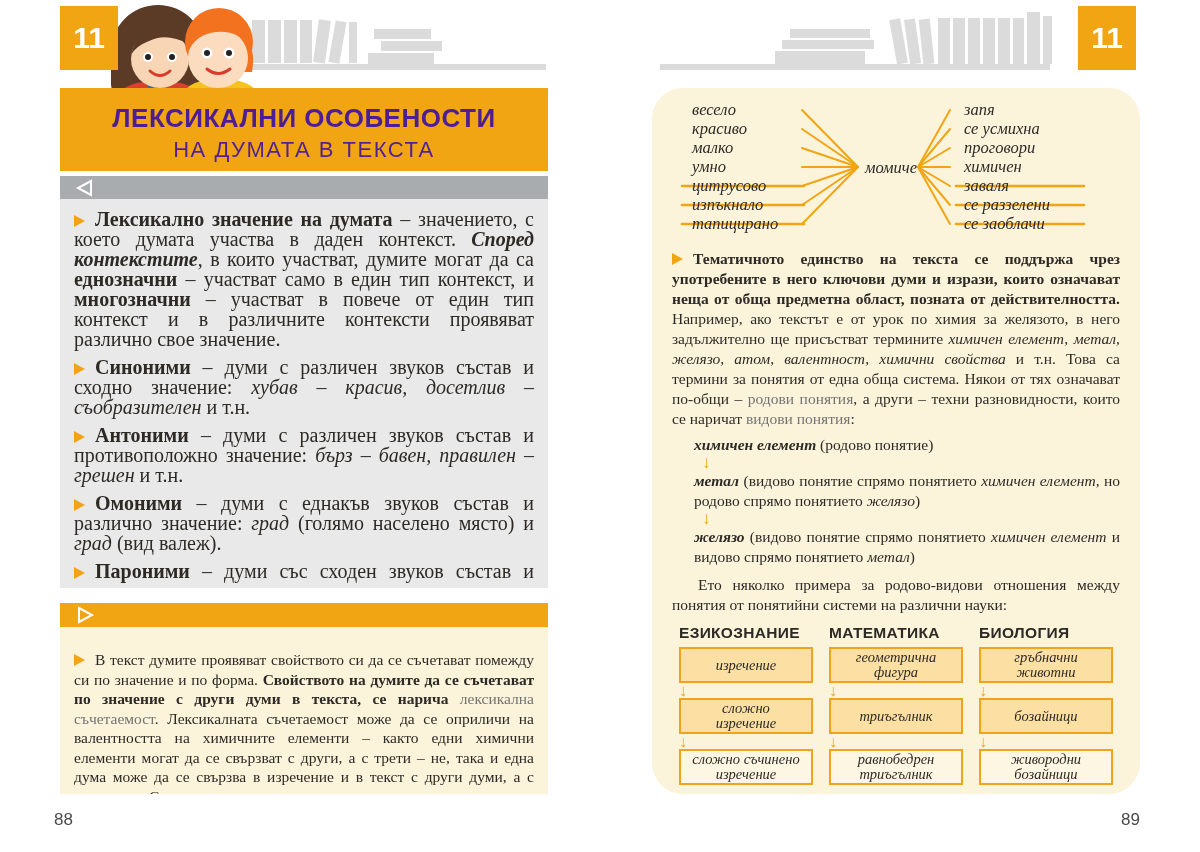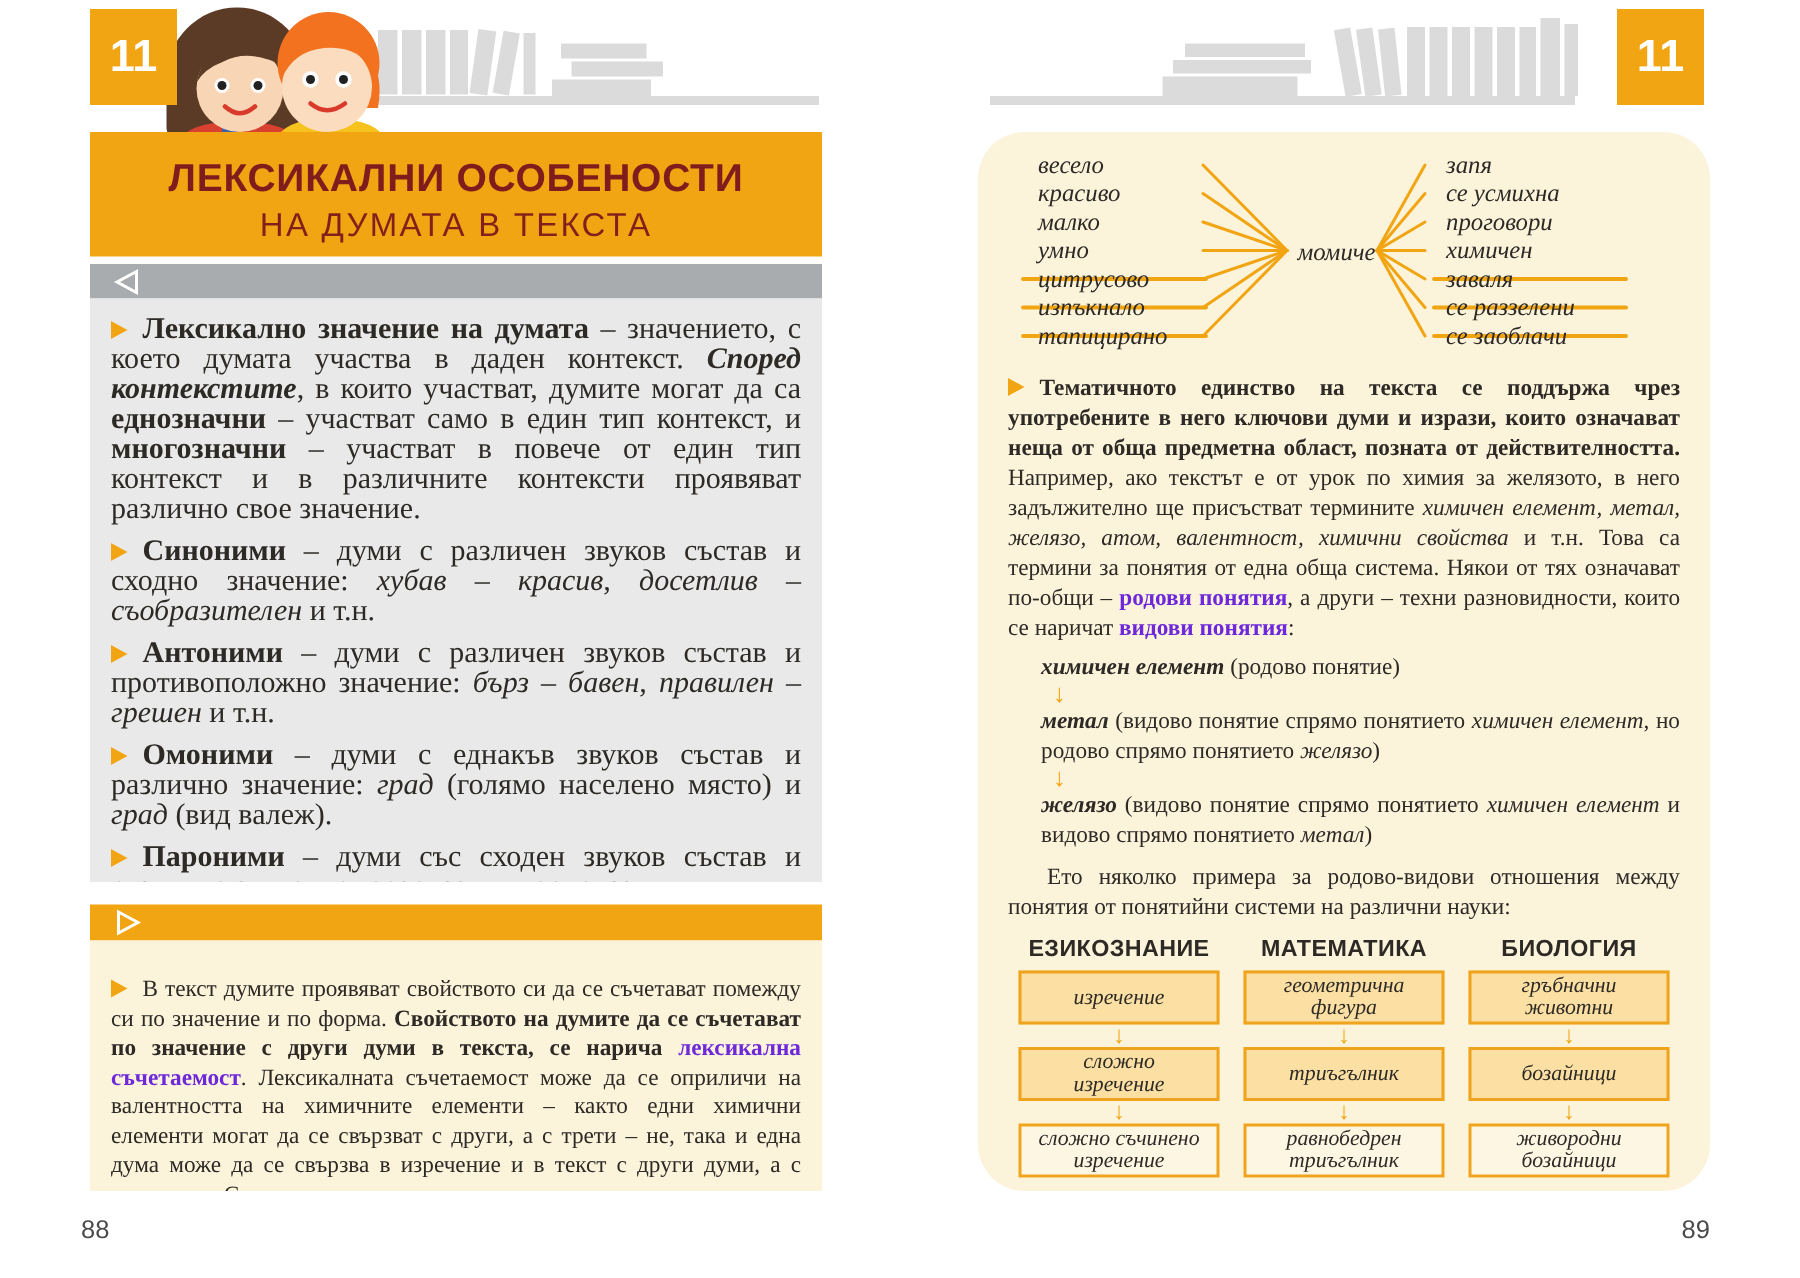--- a/index.html
+++ b/index.html
@@ -8,58 +8,58 @@
   
   .badge{position:absolute;top:6px;width:58px;height:64px;background:#F2A512;color:#fff;
          font-family:"Liberation Sans",sans-serif;font-weight:bold;font-size:30px;
          display:flex;align-items:center;justify-content:center;z-index:3;}
   .badge-left{left:60px;}
   .badge-right{left:1078px;}
   
   .header-art{position:absolute;left:0;top:0;width:1200px;height:96px;z-index:1;}
   
   .banner{position:absolute;left:60px;top:88px;width:488px;height:83px;background:#F2A512;
-          color:#7f1d1d;text-align:center;z-index:2;font-family:"Liberation Sans",sans-serif;}
+          color:#4c1d95;text-align:center;z-index:2;font-family:"Liberation Sans",sans-serif;}
   .banner .l1{font-size:26px;font-weight:bold;letter-spacing:.5px;margin-top:15px;}
   .banner .l2{font-size:22px;font-weight:normal;letter-spacing:1.5px;margin-top:3px;opacity:.97;}
   .bar{position:absolute;left:60px;width:488px;display:flex;align-items:center;padding-left:14px;box-sizing:border-box;}
   .bar-gray{top:176px;height:23px;background:#A9ACAE;}
   .bar-orange{top:603px;height:24px;background:#F2A512;}
   .gray-block{position:absolute;left:60px;top:199px;width:488px;height:389px;background:#E9E9E9;
               box-sizing:border-box;padding:10px 14px;overflow:hidden;}
   .cream-left{position:absolute;left:60px;top:627px;width:488px;height:167px;background:#FCF3DB;
               box-sizing:border-box;padding:23px 14px;overflow:hidden;}
   .def,.ex-p{font-size:20px;line-height:20px;text-align:justify;margin:0 0 8px 0;}
   .ex-p{font-size:15.5px;line-height:19.5px;margin:0;}
   .def:last-child{margin-bottom:0;}
   .tri{display:inline-block;width:0;height:0;border-left:11px solid #F2A512;
        border-top:6px solid transparent;border-bottom:6px solid transparent;
        margin-right:10px;position:relative;top:1px;}
-  .b{font-weight:bold;} .i{font-style:italic;} .o{color:#6d28d9;font-weight:bold;}
+  .b{font-weight:bold;} .i{font-style:italic;} .o{color:#737373;font-weight:normal;}
   .pagenum{position:absolute;top:810px;font-family:"Liberation Sans",sans-serif;
            font-size:17px;color:#4a4a4a;z-index:2;}
   .pn-left{left:54px;} .pn-right{left:1106px;width:34px;text-align:right;}
   
   .cream-right{position:absolute;left:652px;top:88px;width:488px;height:706px;background:#FCF3DB;
                box-sizing:border-box;overflow:hidden;z-index:2;border-radius:31px;}
   .fan{position:relative;height:145px;margin-top:8px;}
   .fan-col{position:absolute;top:4px;}
   .fan-col-left{left:40px;} .fan-col-right{left:312px;}
   .fan-word{font-style:italic;font-size:16.5px;line-height:19px;white-space:nowrap;}
   .fan-center{position:absolute;left:210px;top:62px;width:58px;text-align:center;
               font-style:italic;font-size:16.5px;}
   .fan svg{position:absolute;left:0;top:0;}
   .r-par{font-size:15.5px;line-height:20px;text-align:justify;margin:8px 20px 0 20px;}
   .chain{margin:6px 20px 0 42px;}
   .chain-item{font-size:15.5px;line-height:20px;text-align:justify;}
   .chain-arrow{color:#F2A512;font-family:"Liberation Sans",sans-serif;font-weight:bold;
                font-size:17px;line-height:16px;margin-left:8px;}
   .intro{font-size:15.5px;line-height:20px;margin:8px 20px 0 20px;text-indent:26px;text-align:justify;}
   .flowchart{display:flex;justify-content:center;gap:16px;margin-top:8px;}
-  .fc-col{width:134px;display:flex;flex-direction:column;align-items:center;}
+  .fc-col{width:134px;display:flex;flex-direction:column;align-items:flex-start;}
   .fc-header{font-family:"Liberation Sans",sans-serif;font-weight:bold;font-size:15.5px;
              letter-spacing:.3px;line-height:19px;margin-bottom:5px;white-space:nowrap;}
   .fc-box{width:100%;height:36px;box-sizing:border-box;border:2px solid #F0A31C;background:#FBDFA3;
           display:flex;align-items:center;justify-content:center;text-align:center;
           font-style:italic;font-size:14.5px;line-height:15px;white-space:pre-line;}
   .fc-box.light{background:#FDF6E3;}
   .fc-arrow{color:#F2A512;font-family:"Liberation Sans",sans-serif;font-weight:bold;
             font-size:16px;line-height:15px;}
 </style>
 </head>

